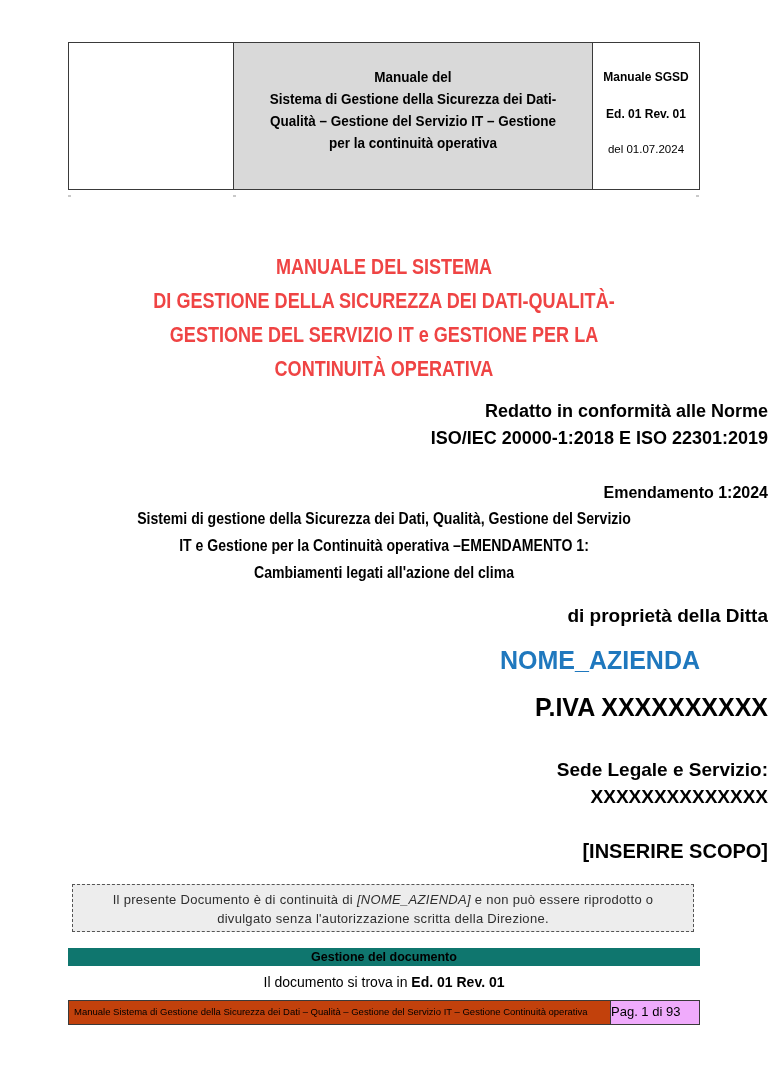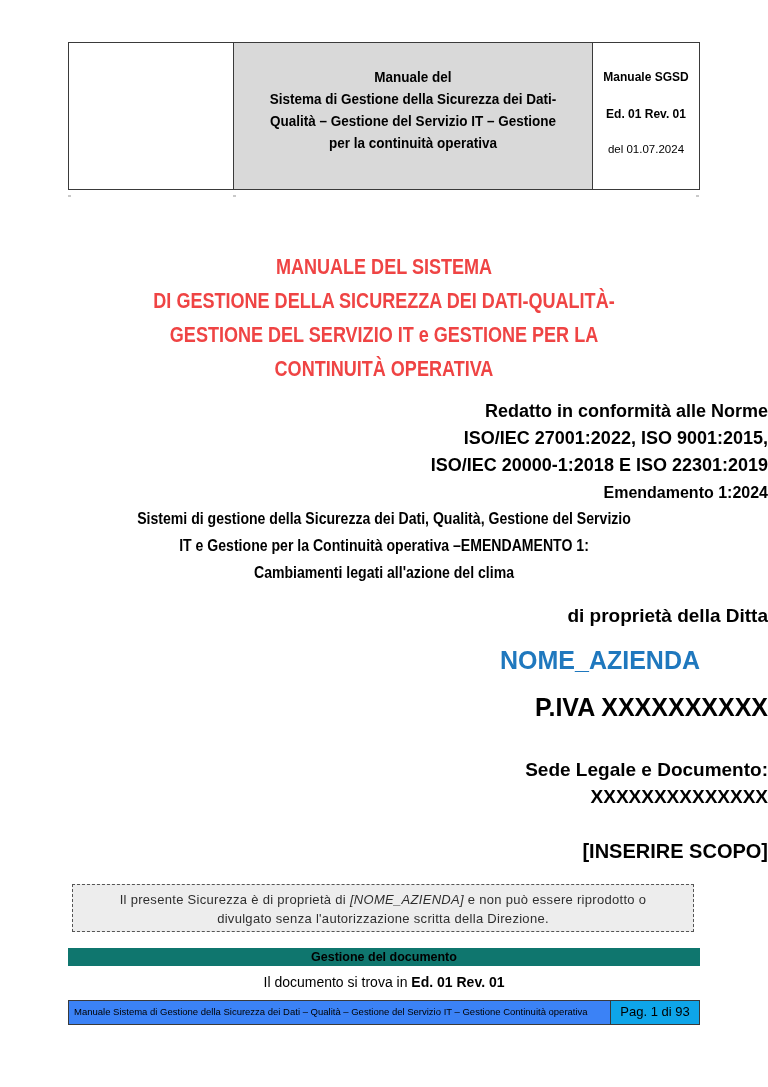--- a/index.html
+++ b/index.html
@@ -62,25 +62,25 @@
     font-size:12.5px;font-weight:bold;line-height:18px;text-align:center;
   }
   .status-line{left:0;top:972px;width:768px;font-size:14px;line-height:20px;text-align:center;}
 
   
   .footer-table{
     left:68px;top:1000px;width:632px;height:25px;
     display:flex;border:1px solid #3a3a3a;box-sizing:border-box;
   }
   .footer-left{
-    width:542px;background:#3b82f6;border-right:1px solid #3a3a3a;
+    width:542px;background:#c2410c;border-right:1px solid #3a3a3a;
     font-size:9.5px;line-height:22px;padding-left:5px;box-sizing:border-box;
     white-space:nowrap;overflow:hidden;
   }
-  .footer-right{flex:1;text-align:center;font-size:13px;line-height:22px;background:#0ea5e9;}
+  .footer-right{flex:1;font-size:13px;line-height:22px;background:#f0abfc;}
 </style>
 </head>
 <body>
 
 <div class="page">
 
   <div class="abs header-table">
     <div class="cell logo-cell"></div>
     <div class="cell hdr-title-cell">
       <div class="narrow90">
@@ -104,43 +104,42 @@
     <div class="narrow82">
       <div class="line">MANUALE DEL SISTEMA</div>
       <div class="line">DI GESTIONE DELLA SICUREZZA DEI DATI-QUALITÀ-</div>
       <div class="line">GESTIONE DEL SERVIZIO IT e GESTIONE PER LA</div>
       <div class="line">CONTINUITÀ OPERATIVA</div>
     </div>
   </div>
 
   <div class="abs conformity center">
     <div>Redatto in conformità alle Norme</div>
-    <div>ISO/IEC 27001:2022, ISO 9001:2015,</div>
     <div>ISO/IEC 20000-1:2018 E ISO 22301:2019</div>
   </div>
   <div class="abs amendment center">Emendamento 1:2024</div>
   <div class="abs description">
     <div class="narrow88">
       <div class="line">Sistemi di gestione della Sicurezza dei Dati, Qualità, Gestione del Servizio</div>
       <div class="line">IT e Gestione per la Continuità operativa –EMENDAMENTO 1:</div>
       <div class="line">Cambiamenti legati all'azione del clima</div>
     </div>
   </div>
 
   <div class="abs prop-intro center">di proprietà della Ditta</div>
   <div class="abs company-name center">NOME_AZIENDA</div>
   <div class="abs vat-line center">P.IVA XXXXXXXXXX</div>
   <div class="abs sede-block center">
-    <div>Sede Legale e Documento:</div>
+    <div>Sede Legale e Servizio:</div>
     <div>XXXXXXXXXXXXXX</div>
   </div>
   <div class="abs scope-line center">[INSERIRE SCOPO]</div>
 
   <div class="abs notice-box">
-    <span>Il presente Sicurezza è di proprietà di </span><span class="it">[NOME_AZIENDA]</span><span> e non può essere riprodotto o</span><br>
+    <span>Il presente Documento è di continuità di </span><span class="it">[NOME_AZIENDA]</span><span> e non può essere riprodotto o</span><br>
     <span>divulgato senza l'autorizzazione scritta della Direzione.</span>
   </div>
 
   <div class="abs doc-mgmt-bar">Gestione del documento</div>
   <div class="abs status-line">
     <span>Il documento si trova in </span><span class="bold">Ed. 01 Rev. 01</span>
   </div>
 
   <div class="abs footer-table">
     <div class="footer-left">Manuale Sistema di Gestione della Sicurezza dei Dati – Qualità – Gestione del Servizio IT – Gestione Continuità operativa</div>

